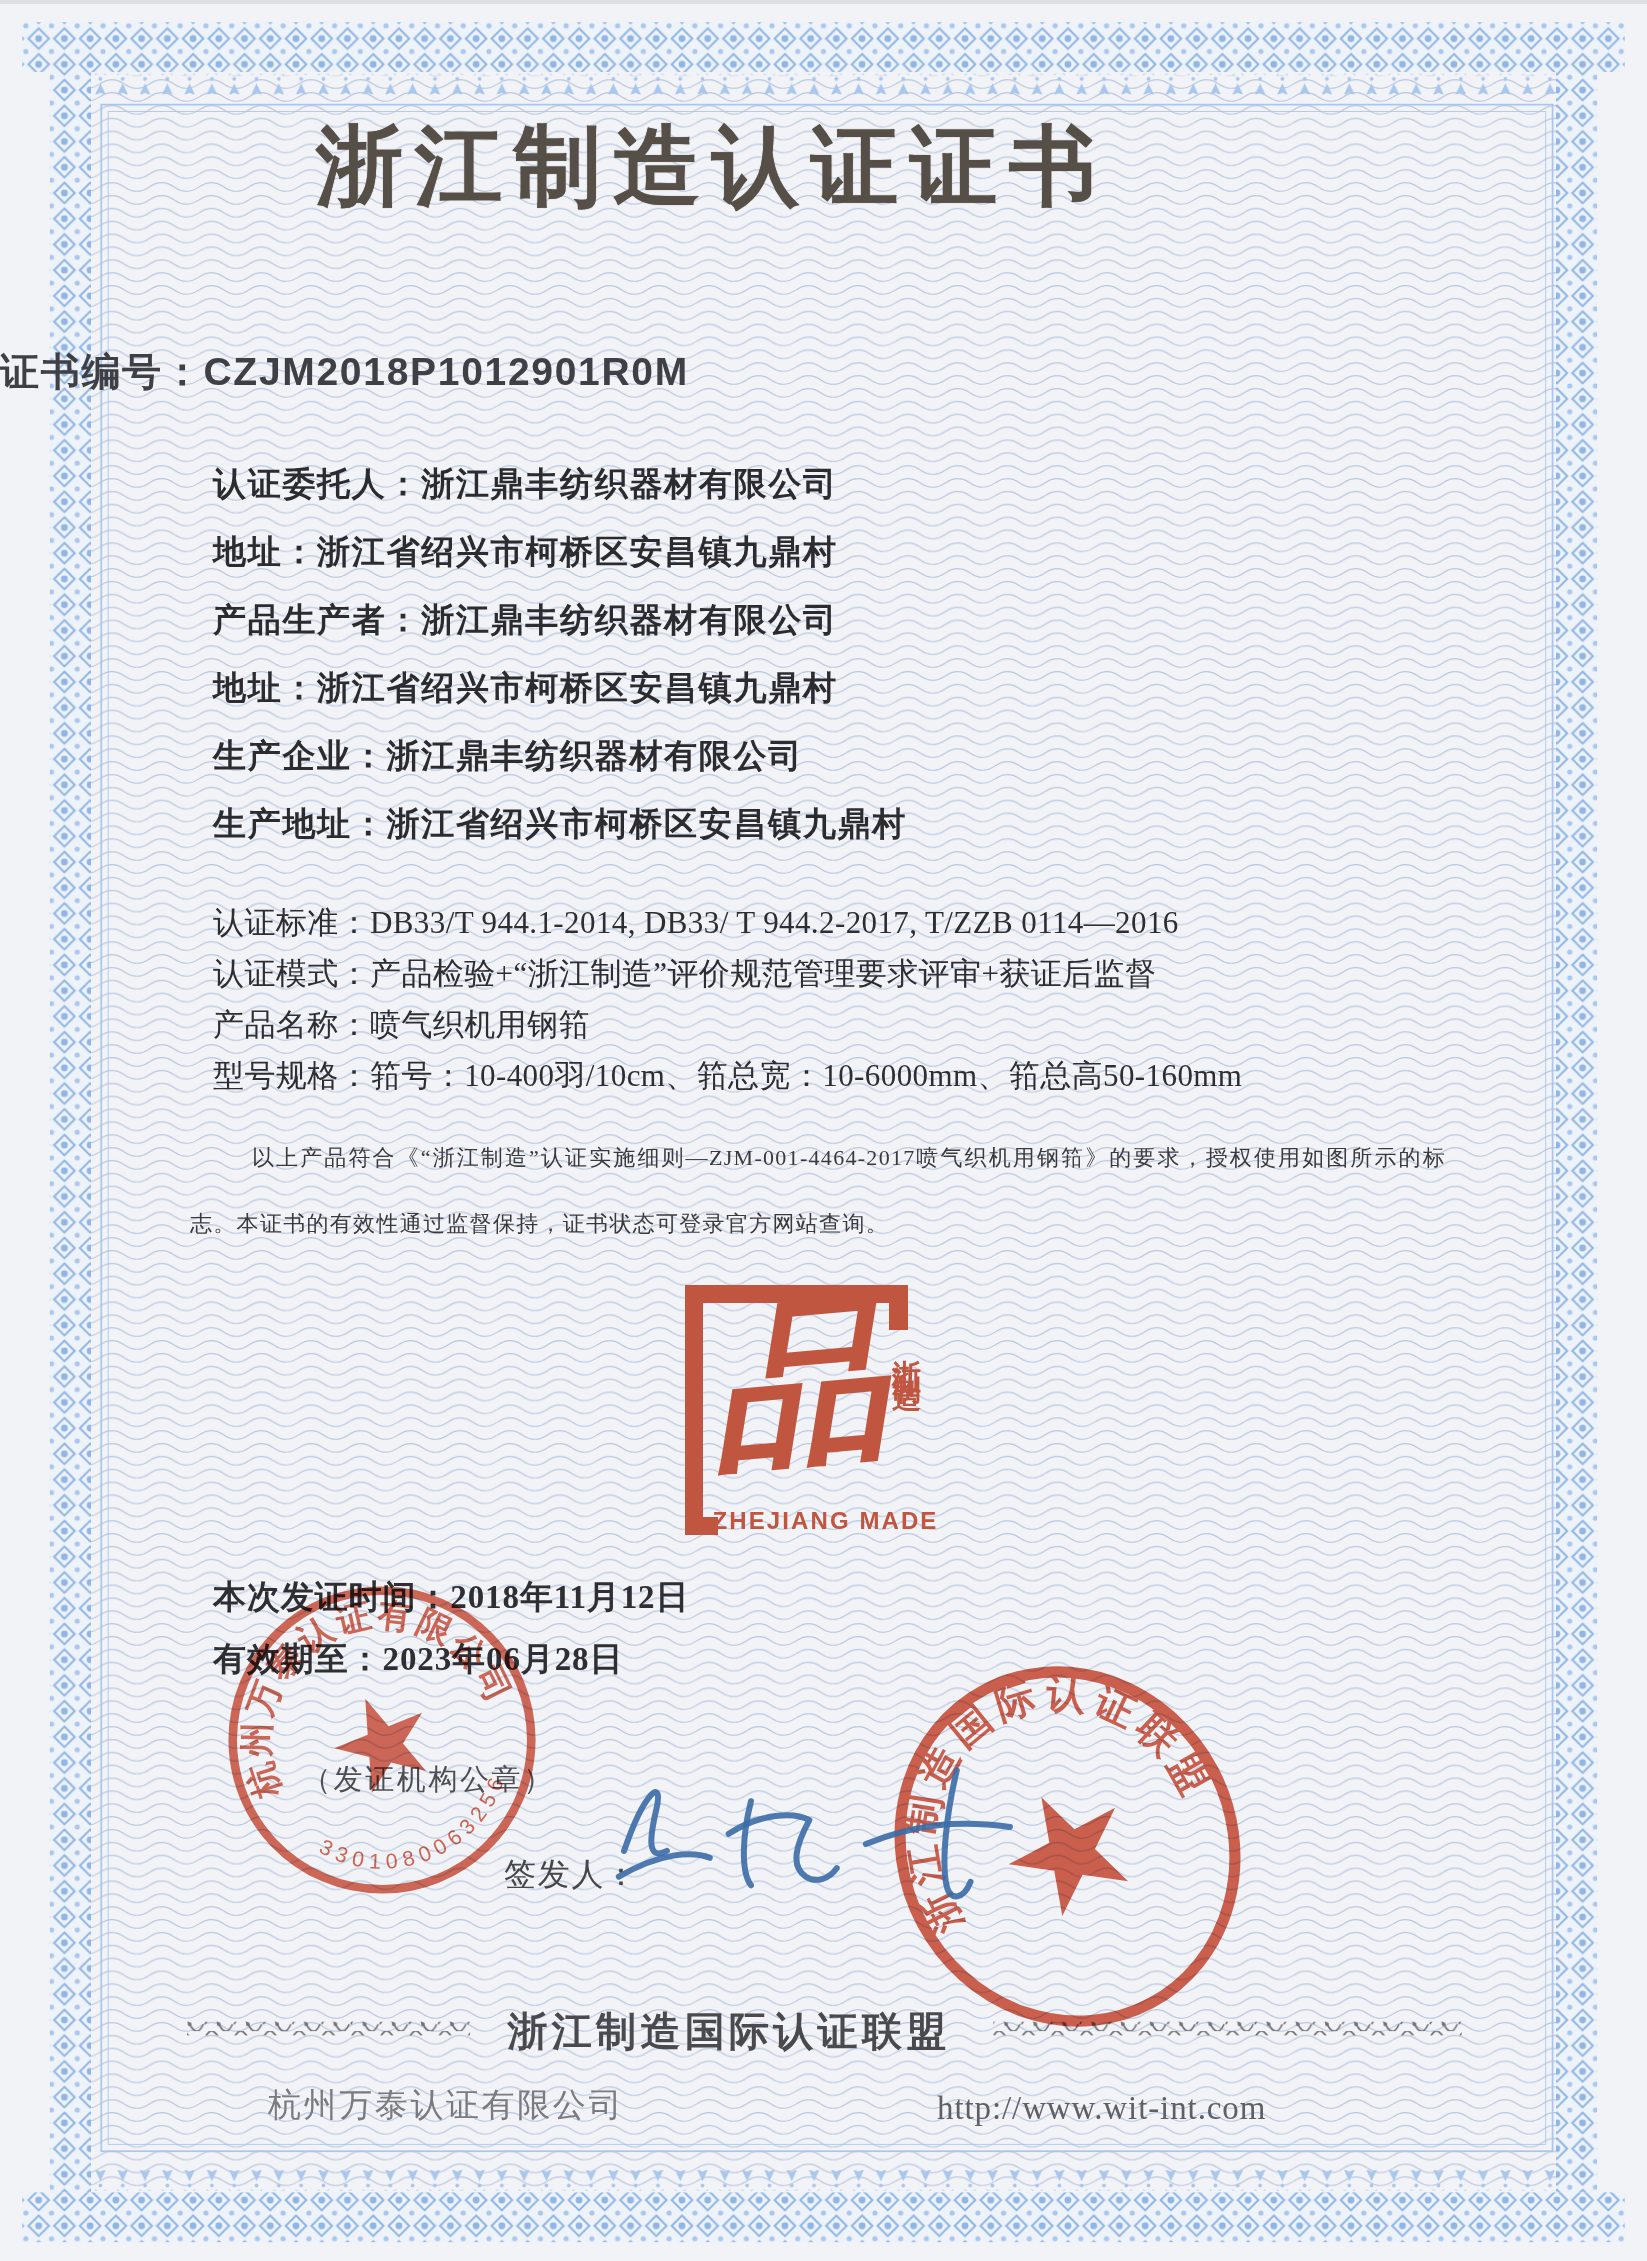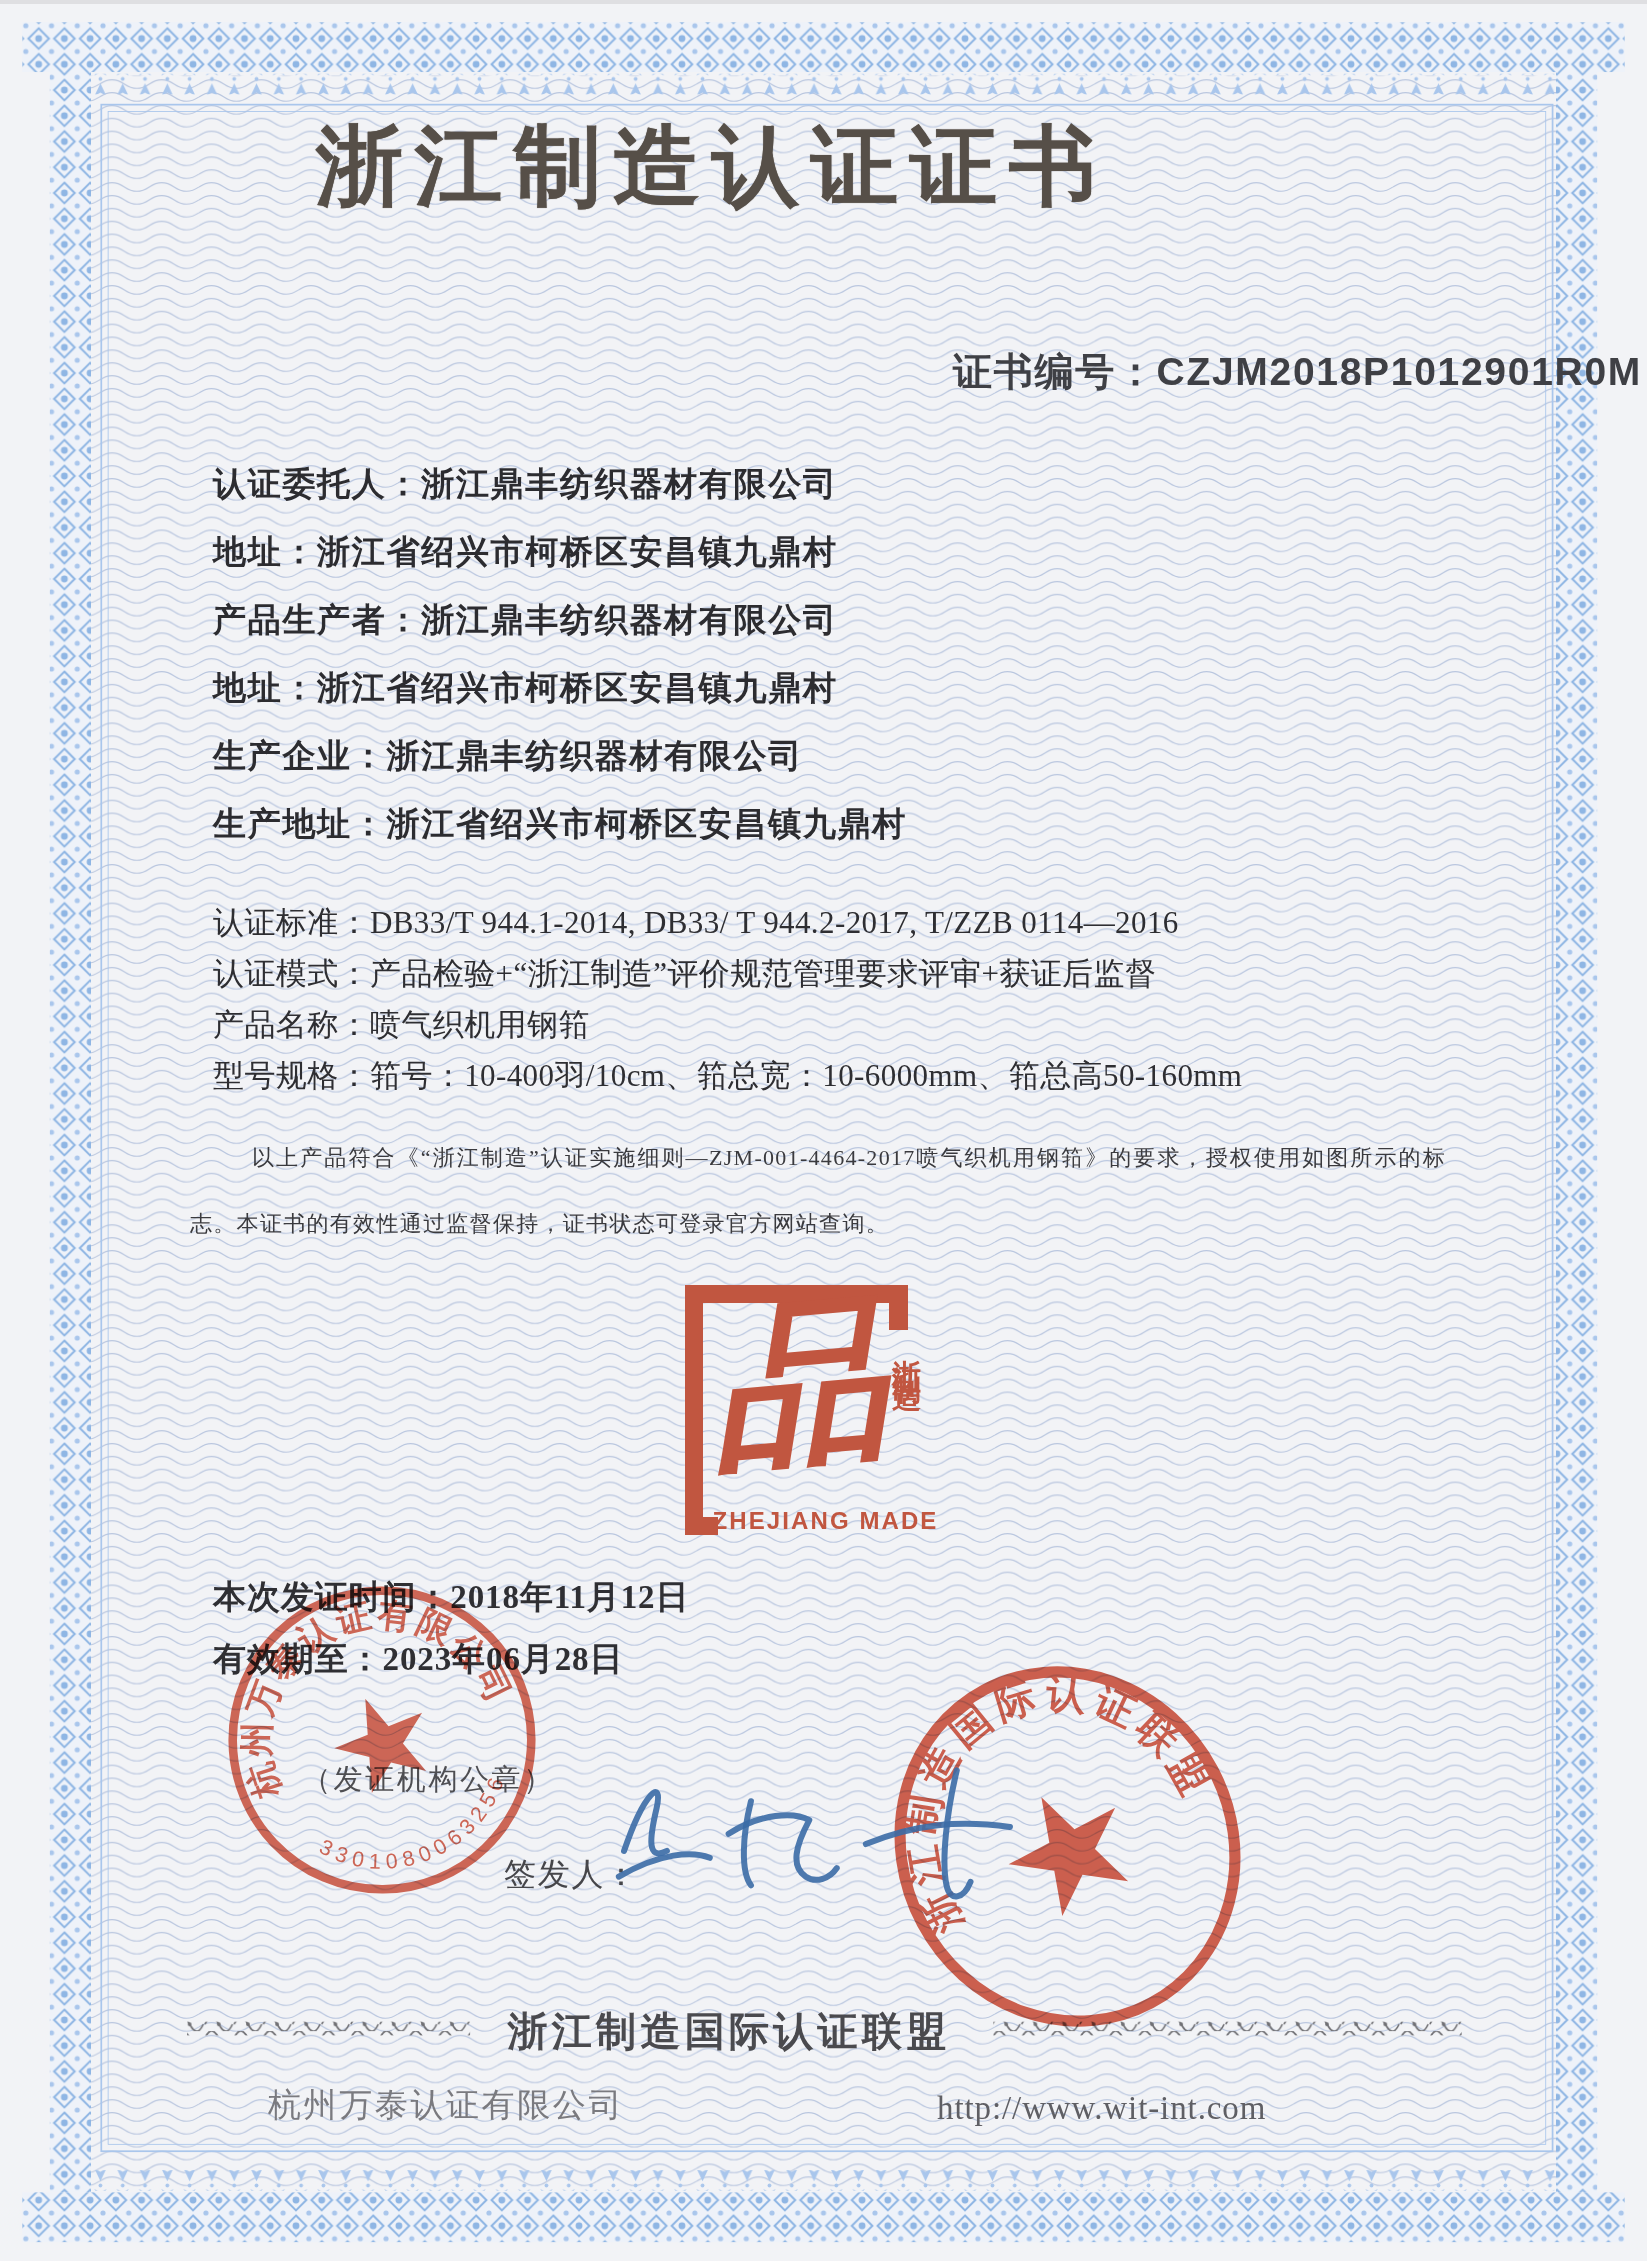--- a/index.html
+++ b/index.html
@@ -20,23 +20,23 @@
   .scroll-line{stroke:var(--ornament_gray);fill:none;stroke-width:2;}
   .scroll-dot{fill:var(--ornament_gray);}
 
   .title{
     left:0;top:108px;width:1424px;text-align:center;
     font-size:87px;font-weight:700;letter-spacing:12px;
     color:#564f48;z-index:2;
     text-shadow:0 0 0.9px #564f48;
   }
   .certno{
-    left:0;top:345px;width:1630px;text-align:right;
+    left:0;top:345px;width:1630px;text-align:left;
     font-family:"Liberation Sans", sans-serif;
-    font-size:39px;font-weight:700;letter-spacing:1.7px;color:#3f4045;z-index:2;padding-left:12px;
+    font-size:39px;font-weight:700;letter-spacing:1.7px;color:#3f4045;z-index:2;
   }
   .info-block{left:213px;top:450px;z-index:2;}
   .info-block div{
     height:68px;line-height:68px;font-size:33px;font-weight:700;
     letter-spacing:1.7px;color:#2c2c30;white-space:nowrap;
   }
   .detail-block{left:213px;top:897px;z-index:2;}
   .detail-block div{
     height:51px;line-height:51px;font-size:31px;font-weight:400;
     letter-spacing:0.4px;color:#2e2e32;white-space:nowrap;

